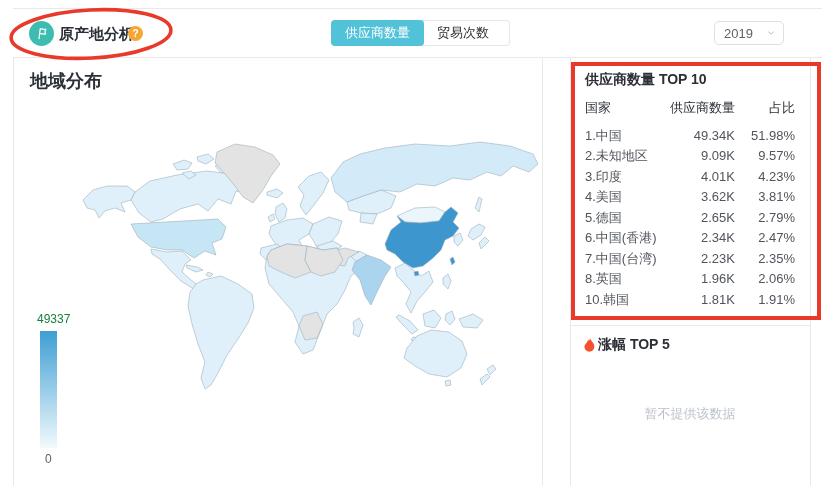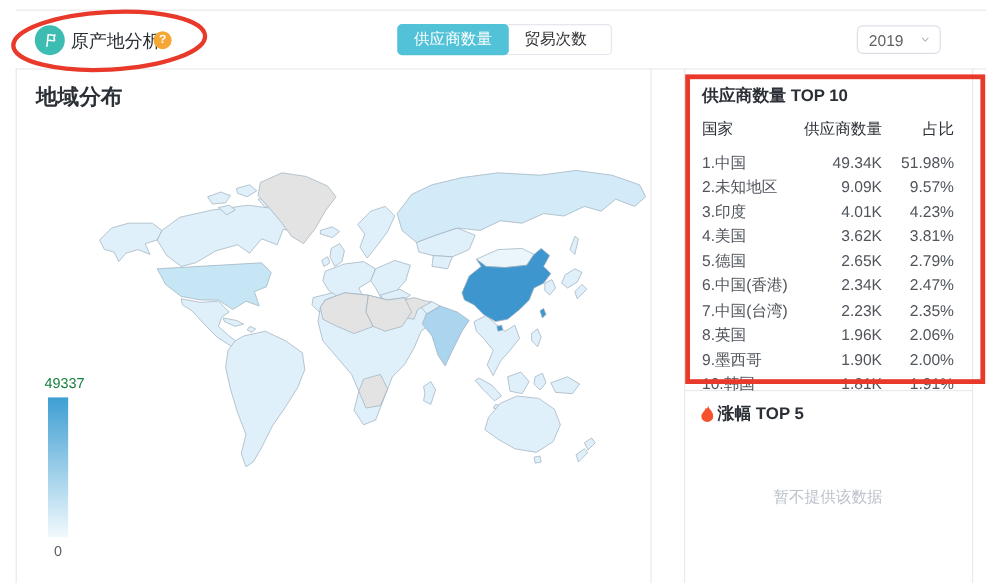--- a/index.html
+++ b/index.html
@@ -7,21 +7,21 @@
   body {
     position:relative; background:#ffffff; overflow:hidden;
     font-family:"Liberation Sans","DejaVu Sans",sans-serif; color:#303133;
   }
   .hline { position:absolute; height:1px; background:#e9e9e9; }
   .vline { position:absolute; width:1px; background:#e9e9e9; }
 
   
   .app-icon { position:absolute; left:29px; top:21px; width:25px; height:25px;
     border-radius:50%; background:#3dbdb2; display:flex; align-items:center; justify-content:center; }
-  .page-title { position:absolute; left:59px; top:25px; font-size:15px; font-weight:normal; color:#2b2f36; }
+  .page-title { position:absolute; left:59px; top:25px; font-size:15px; font-weight:bold; color:#2b2f36; }
   .help-badge { position:absolute; left:128px; top:26px; width:15px; height:15px; border-radius:50%;
     background:#f6a632; color:#fff; font-size:10px; font-weight:bold;
     display:flex; align-items:center; justify-content:center; cursor:pointer; }
   .seg { position:absolute; left:331px; top:20px; display:flex; height:26px; }
   .seg-btn { font-size:13px; display:flex; align-items:center; cursor:pointer; white-space:nowrap; }
   .seg-btn.active { background:#52c2d8; color:#fff; border-radius:4px; padding:0 14px; z-index:1; }
   .seg-btn.inactive { background:#fff; color:#303133; border:1px solid #e4e7ed; border-left:none;
     border-radius:0 4px 4px 0; padding:0 20px 0 16px; margin-left:-3px; }
   .year-select { position:absolute; left:714px; top:21px; width:70px; height:24px;
     border:1px solid #dcdfe6; border-radius:5px; display:flex; align-items:center;
@@ -221,25 +221,20 @@
     <span class="c1">7.中国(台湾)</span>
     <span class="c2">2.23K</span>
     <span class="c3">2.35%</span>
   </div>
   <div class="trow">
     <span class="c1">8.英国</span>
     <span class="c2">1.96K</span>
     <span class="c3">2.06%</span>
   </div>
   <div class="trow">
-    <span class="c1">9.墨西哥</span>
-    <span class="c2">1.90K</span>
-    <span class="c3">2.00%</span>
-  </div>
-  <div class="trow">
     <span class="c1">10.韩国</span>
     <span class="c2">1.81K</span>
     <span class="c3">1.91%</span>
   </div>
 </div>
 
 <div class="growth-title">
   <svg width="13" height="15" viewBox="0 0 12 14" style="margin-right:2px;">
     <path d="M6.5 0 C7 3 10.5 4.2 10.5 8.2 A4.6 4.6 0 0 1 1.3 8.2 C1.3 5.4 4.4 4.4 4.6 1.6 C5.4 2.8 6.2 2.6 6.5 0 Z" fill="#f4512c"></path>
   </svg>

